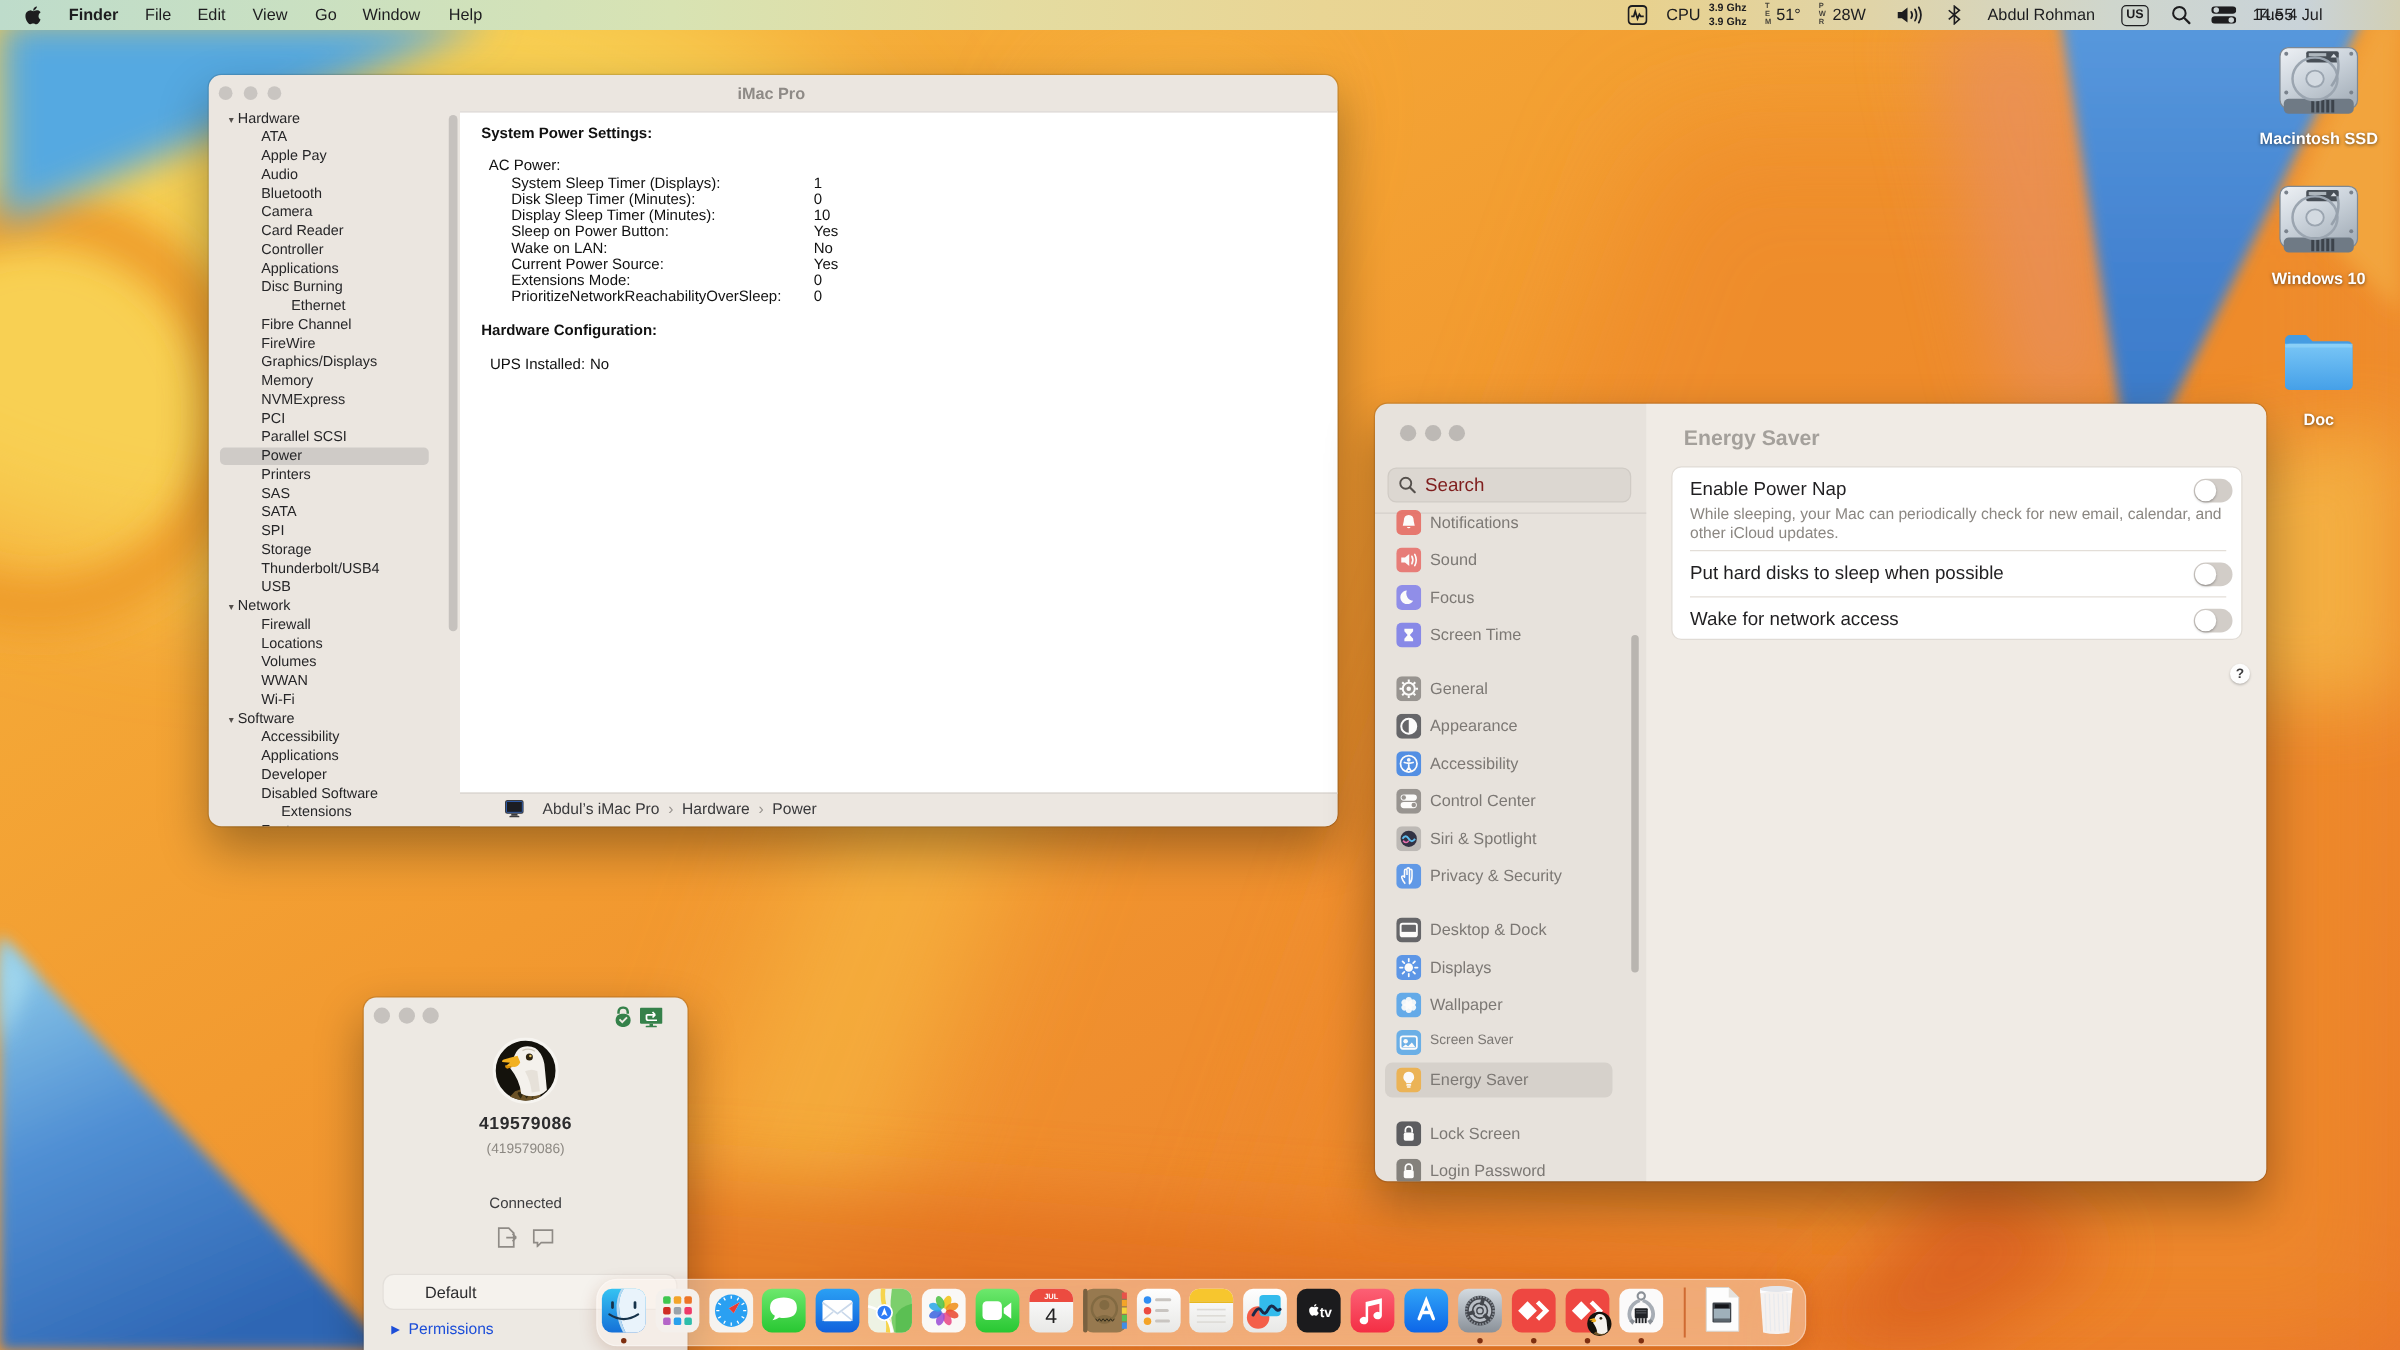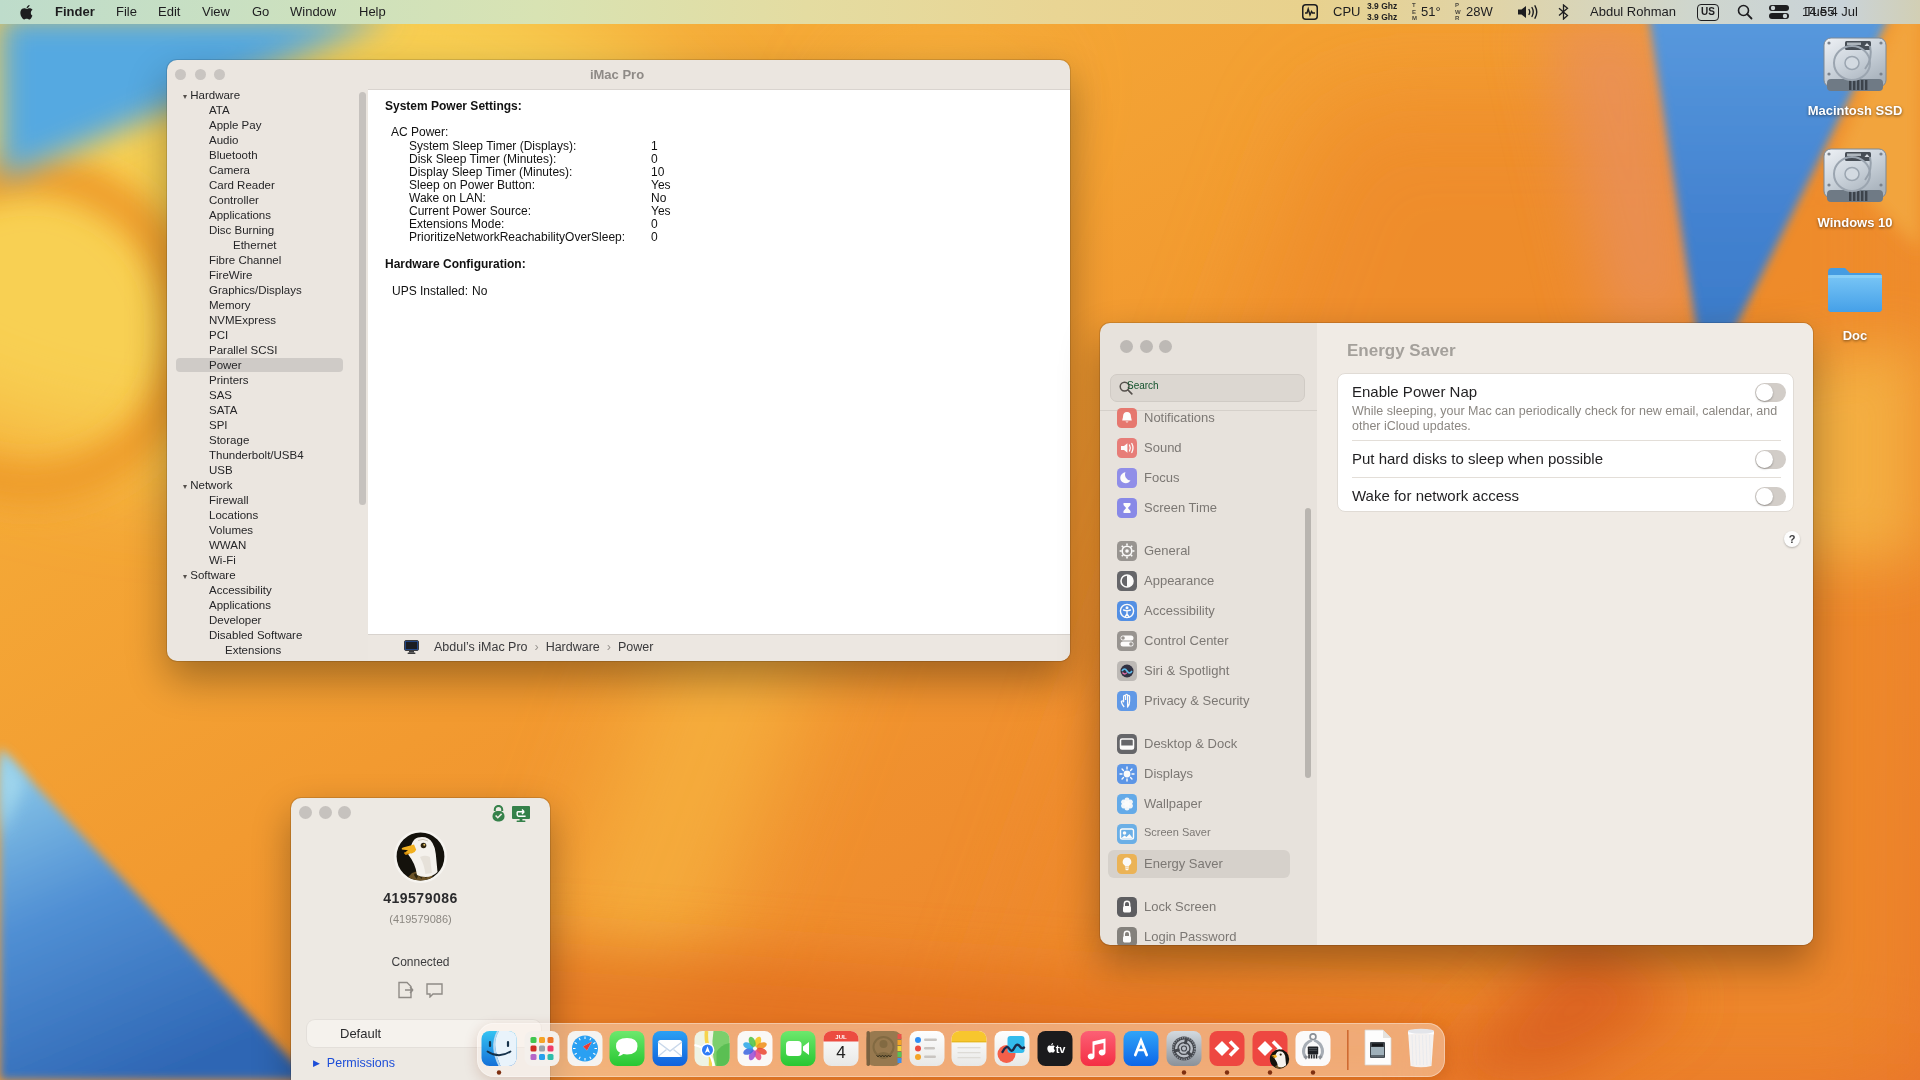--- a/index.html
+++ b/index.html
@@ -280,21 +280,21 @@
   <div class="abs" style="left:217px;top:0;width:496px;height:622px;background:#f0ebe5;"></div>
   <div class="abs" style="left:20px;top:17px;width:13px;height:13px;border-radius:50%;background:#bdb9b5;"></div>
   <div class="abs" style="left:40px;top:17px;width:13px;height:13px;border-radius:50%;background:#bdb9b5;"></div>
   <div class="abs" style="left:59px;top:17px;width:13px;height:13px;border-radius:50%;background:#bdb9b5;"></div>
 
   <div class="abs" style="left:10px;top:51px;width:193px;height:26px;border-radius:7px;background:#dcd7d1;border:1px solid #d0cbc5;">
     <svg class="abs" style="left:8px;top:6px" width="14" height="14" viewBox="0 0 14 14">
       <circle cx="5.6" cy="5.6" r="4.4" fill="none" stroke="#55504c" stroke-width="1.5"></circle>
       <line x1="9" y1="9" x2="12.8" y2="12.8" stroke="#55504c" stroke-width="1.7" stroke-linecap="round"></line>
     </svg>
-    <span class="abs" style="left:16px;top:4.5px;font-size:10px;color:#14532d;">Search</span>
+    <span class="abs" style="left:29px;top:4.5px;font-size:15px;color:#7f1d1d;">Search</span>
   </div>
   <div class="abs" style="left:0;top:87px;width:217px;height:1px;background:#d5d0ca;"></div>
   <div id="setlist" style="position: absolute; left: 0px; top: 0px;">
       <div class="abs" style="left:0;top:95px;width:217px;height:0;">
         <svg class="abs" style="left:17px;top:-10px;opacity:.88" width="20" height="20" viewBox="0 0 20 20">
           <rect width="20" height="20" rx="4.5" fill="#e66a60"></rect>
           <path d="M10,4 q4,0 4,5 l0.8,3.5 h-9.6 L6,9 q0,-5 4,-5z M8.5,13.5 a1.6,1.6 0 0 0 3,0z" fill="#fff"></path>
         </svg>
         <span class="abs" style="left:44px;top:-8px;font-size:13px;color:#7c7874;">Notifications</span>
       </div>

